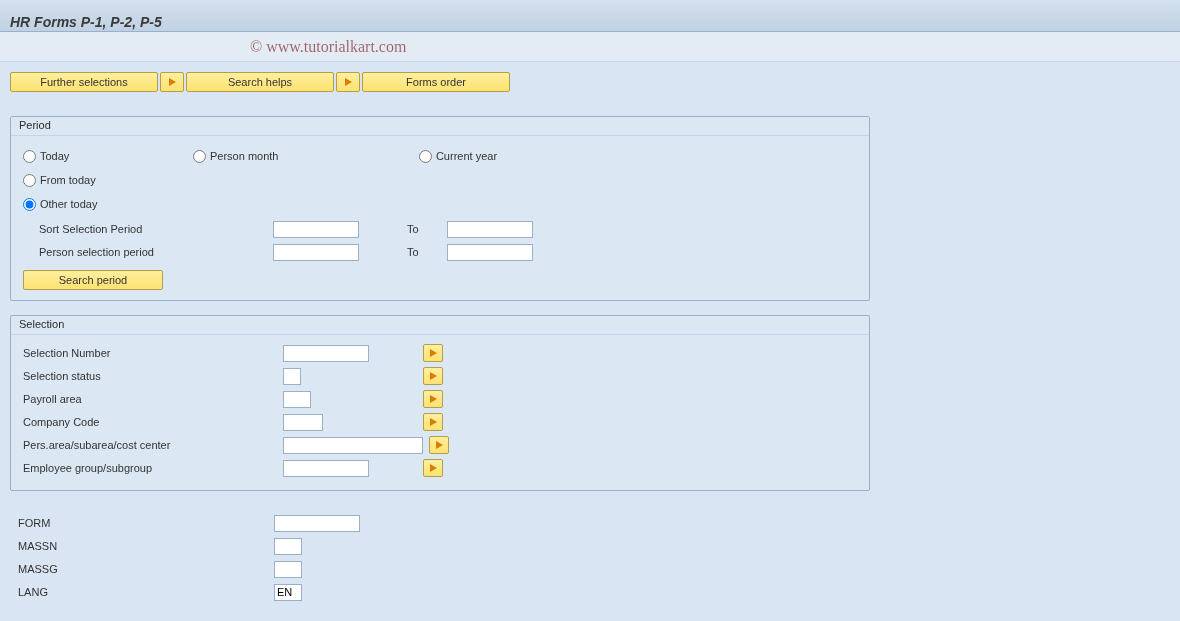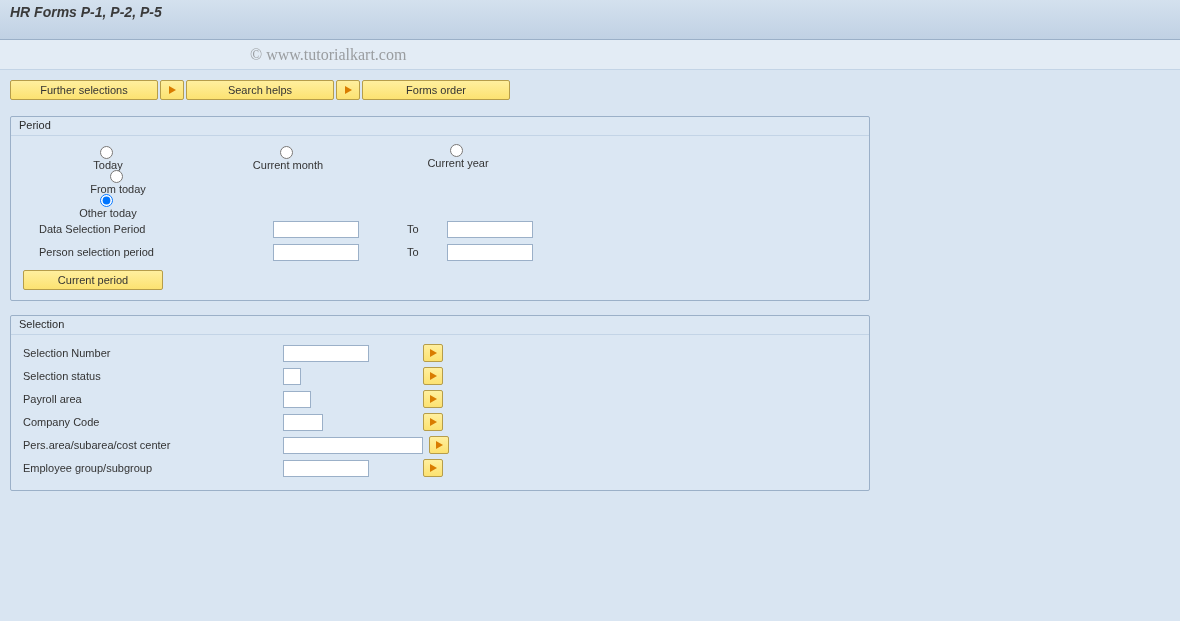--- a/index.html
+++ b/index.html
@@ -8,48 +8,48 @@
     font-size: 11px;
     background: #d9e5f2;
     color: #333;
     width: 1180px;
     height: 621px;
     overflow: hidden;
     position: relative;
   }
   .title-bar {
     background: linear-gradient(to bottom, #d4e1ee 0%, #c0d1e4 100%);
-    height: 40px;
+    height: 32px;
     border-bottom: 1px solid #9bb0c8;
-    padding: 4px 10px;
+    padding: 14px 10px;
     font-weight: bold;
     font-style: italic;
     font-size: 14px;
     color: #3a3a3a;
   }
   .toolbar-spacer {
     height: 30px;
     background: #e3ecf5;
     border-bottom: 1px solid #c3d4e6;
     position: relative;
   }
   .watermark {
     position: absolute;
     top: 6px;
     left: 250px;
-    color: #737373;
+    color: #7f1d1d;
     font-size: 16px;
     font-family: Georgia, serif;
     opacity: 0.65;
     pointer-events: none;
   }
   .content {
     padding: 10px 10px 0 10px;
   }
-  .btn-row { display: flex; gap: 2px; margin-bottom: 16px; }
+  .btn-row { display: flex; gap: 2px; margin-bottom: 24px; }
   .sap-btn {
     background: linear-gradient(to bottom, #ffef9e 0%, #fce271 100%);
     border: 1px solid #b69d4a;
     border-radius: 2px;
     font-size: 11px;
     height: 20px;
     cursor: pointer;
     display: inline-flex;
     align-items: center;
     justify-content: center;
@@ -73,21 +73,21 @@
     border-radius: 2px;
   }
   .panel-title {
     font-size: 11px;
     padding: 2px 8px 4px 8px;
     color: #2a2a2a;
     border-bottom: 1px solid #c3d4e6;
   }
   .panel-body { padding: 6px 12px 10px 12px; }
   .radio-row { display: flex; margin: 4px 0; }
-  .radio-item { display: flex; align-items: center; height: 20px; flex-direction: column; }
+  .radio-item { display: flex; align-items: center; height: 20px; }
   .radio-item input { margin-right: 4px; }
   .col1 { width: 170px; }
   .col2 { width: 190px; }
   .col3 { width: 150px; justify-content: center; }
   .field-row { display: flex; align-items: center; height: 22px; margin: 1px 0; }
   .label { display: inline-block; }
   .label.indent { padding-left: 16px; width: 250px; }
   .label.sel { width: 260px; }
   .label.bottom { width: 260px; padding-left: 4px; }
   .sap-input {
@@ -141,52 +141,52 @@
   <div class="panel">
     <div class="panel-title">Period</div>
     <div class="panel-body">
       <div class="radio-row">
         <label class="radio-item col1">
           <input type="radio" name="period" style="">
           <span>Today</span>
         </label>
         <label class="radio-item col2">
           <input type="radio" name="period" style="">
-          <span>Current month</span>
+          <span>Person month</span>
         </label>
         <label class="radio-item col3">
           <input type="radio" name="period" style="">
           <span>Current year</span>
         </label>
       </div>
       <div class="radio-row">
         <label class="radio-item col2">
           <input type="radio" name="period" style="">
           <span>From today</span>
         </label>
       </div>
       <div class="radio-row">
         <label class="radio-item col1">
           <input type="radio" name="period" checked="" style="">
           <span>Other today</span>
         </label>
       </div>
       <div class="field-row">
-        <span class="label indent">Data Selection Period</span>
+        <span class="label indent">Sort Selection Period</span>
         <input class="sap-input w80" value="" style="">
         <span class="to-label">To</span>
         <input class="sap-input w80" value="" style="">
       </div>
       <div class="field-row">
         <span class="label indent">Person selection period</span>
         <input class="sap-input w80" value="" style="">
         <span class="to-label">To</span>
         <input class="sap-input w80" value="" style="">
       </div>
-      <button class="sap-btn payroll">Current period</button>
+      <button class="sap-btn payroll">Search period</button>
     </div>
   </div>
 
   <div class="panel">
     <div class="panel-title">Selection</div>
     <div class="panel-body">
       <div class="field-row">
         <span class="label sel">Selection Number</span>
         <input class="sap-input w80" value="" style="">
         <span style="width:52px;"></span>
@@ -230,14 +230,32 @@
         <span class="label sel">Employee group/subgroup</span>
         <input class="sap-input w80" value="" style="">
         <span style="width:52px;"></span>
         <span class="multi-btn">
             <span class="sap-arrow-right"></span>
           </span>
       </div>
     </div>
   </div>
 
+  <div class="bottom-fields">
+    <div class="field-row">
+      <span class="label bottom">FORM</span>
+      <input class="sap-input w80" value="" style="">
+    </div>
+    <div class="field-row">
+      <span class="label bottom">MASSN</span>
+      <input class="sap-input w28" value="" style="">
+    </div>
+    <div class="field-row">
+      <span class="label bottom">MASSG</span>
+      <input class="sap-input w28" value="" style="">
+    </div>
+    <div class="field-row">
+      <span class="label bottom">LANG</span>
+      <input class="sap-input w28" value="EN" style="">
+    </div>
+  </div>
 
 </div>
 
 </body></html>

